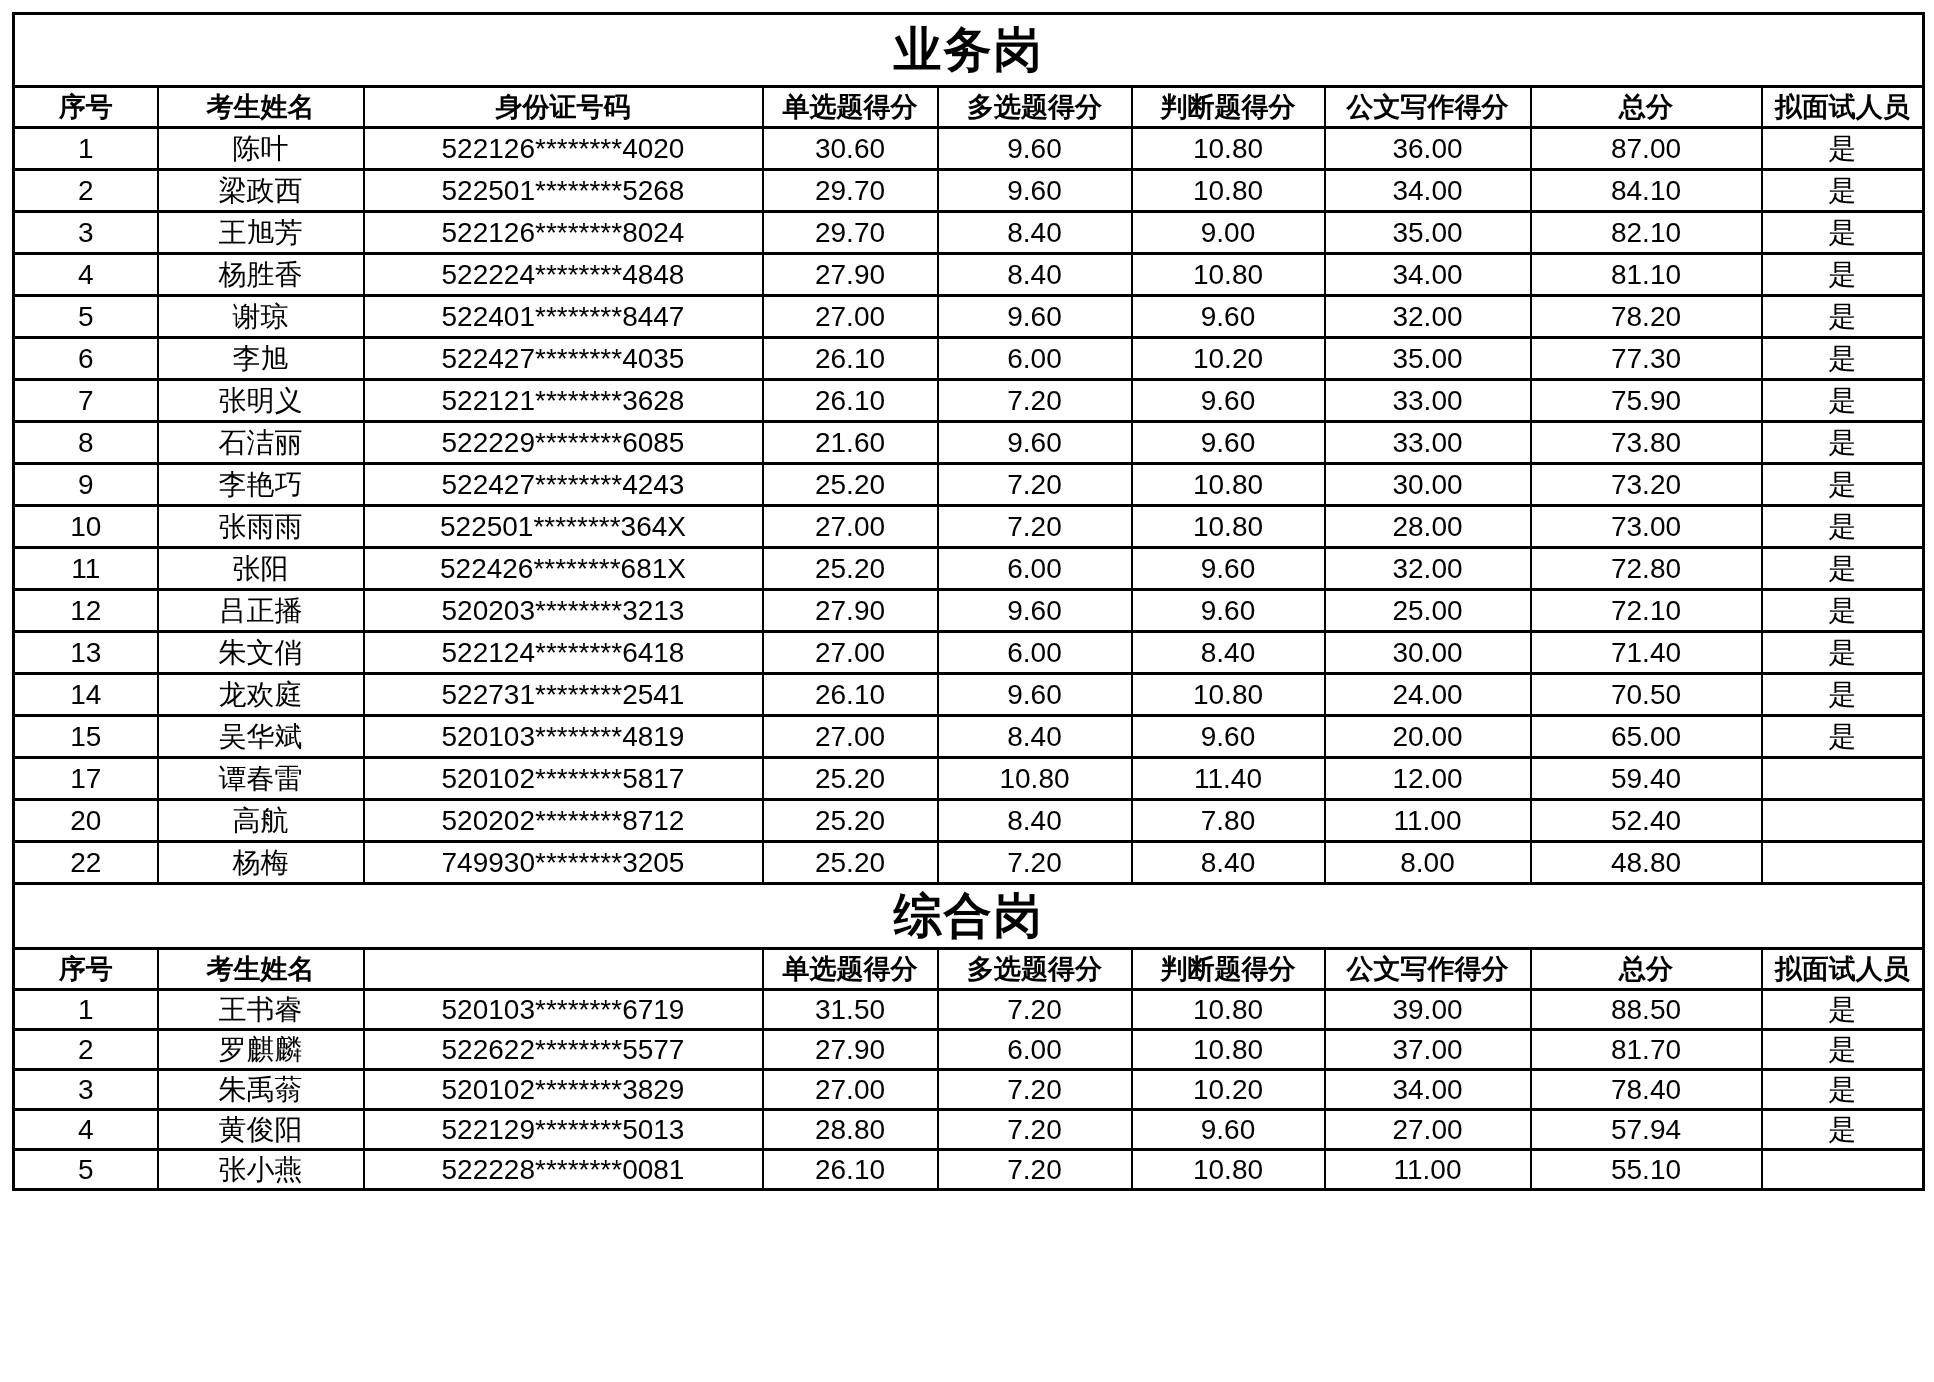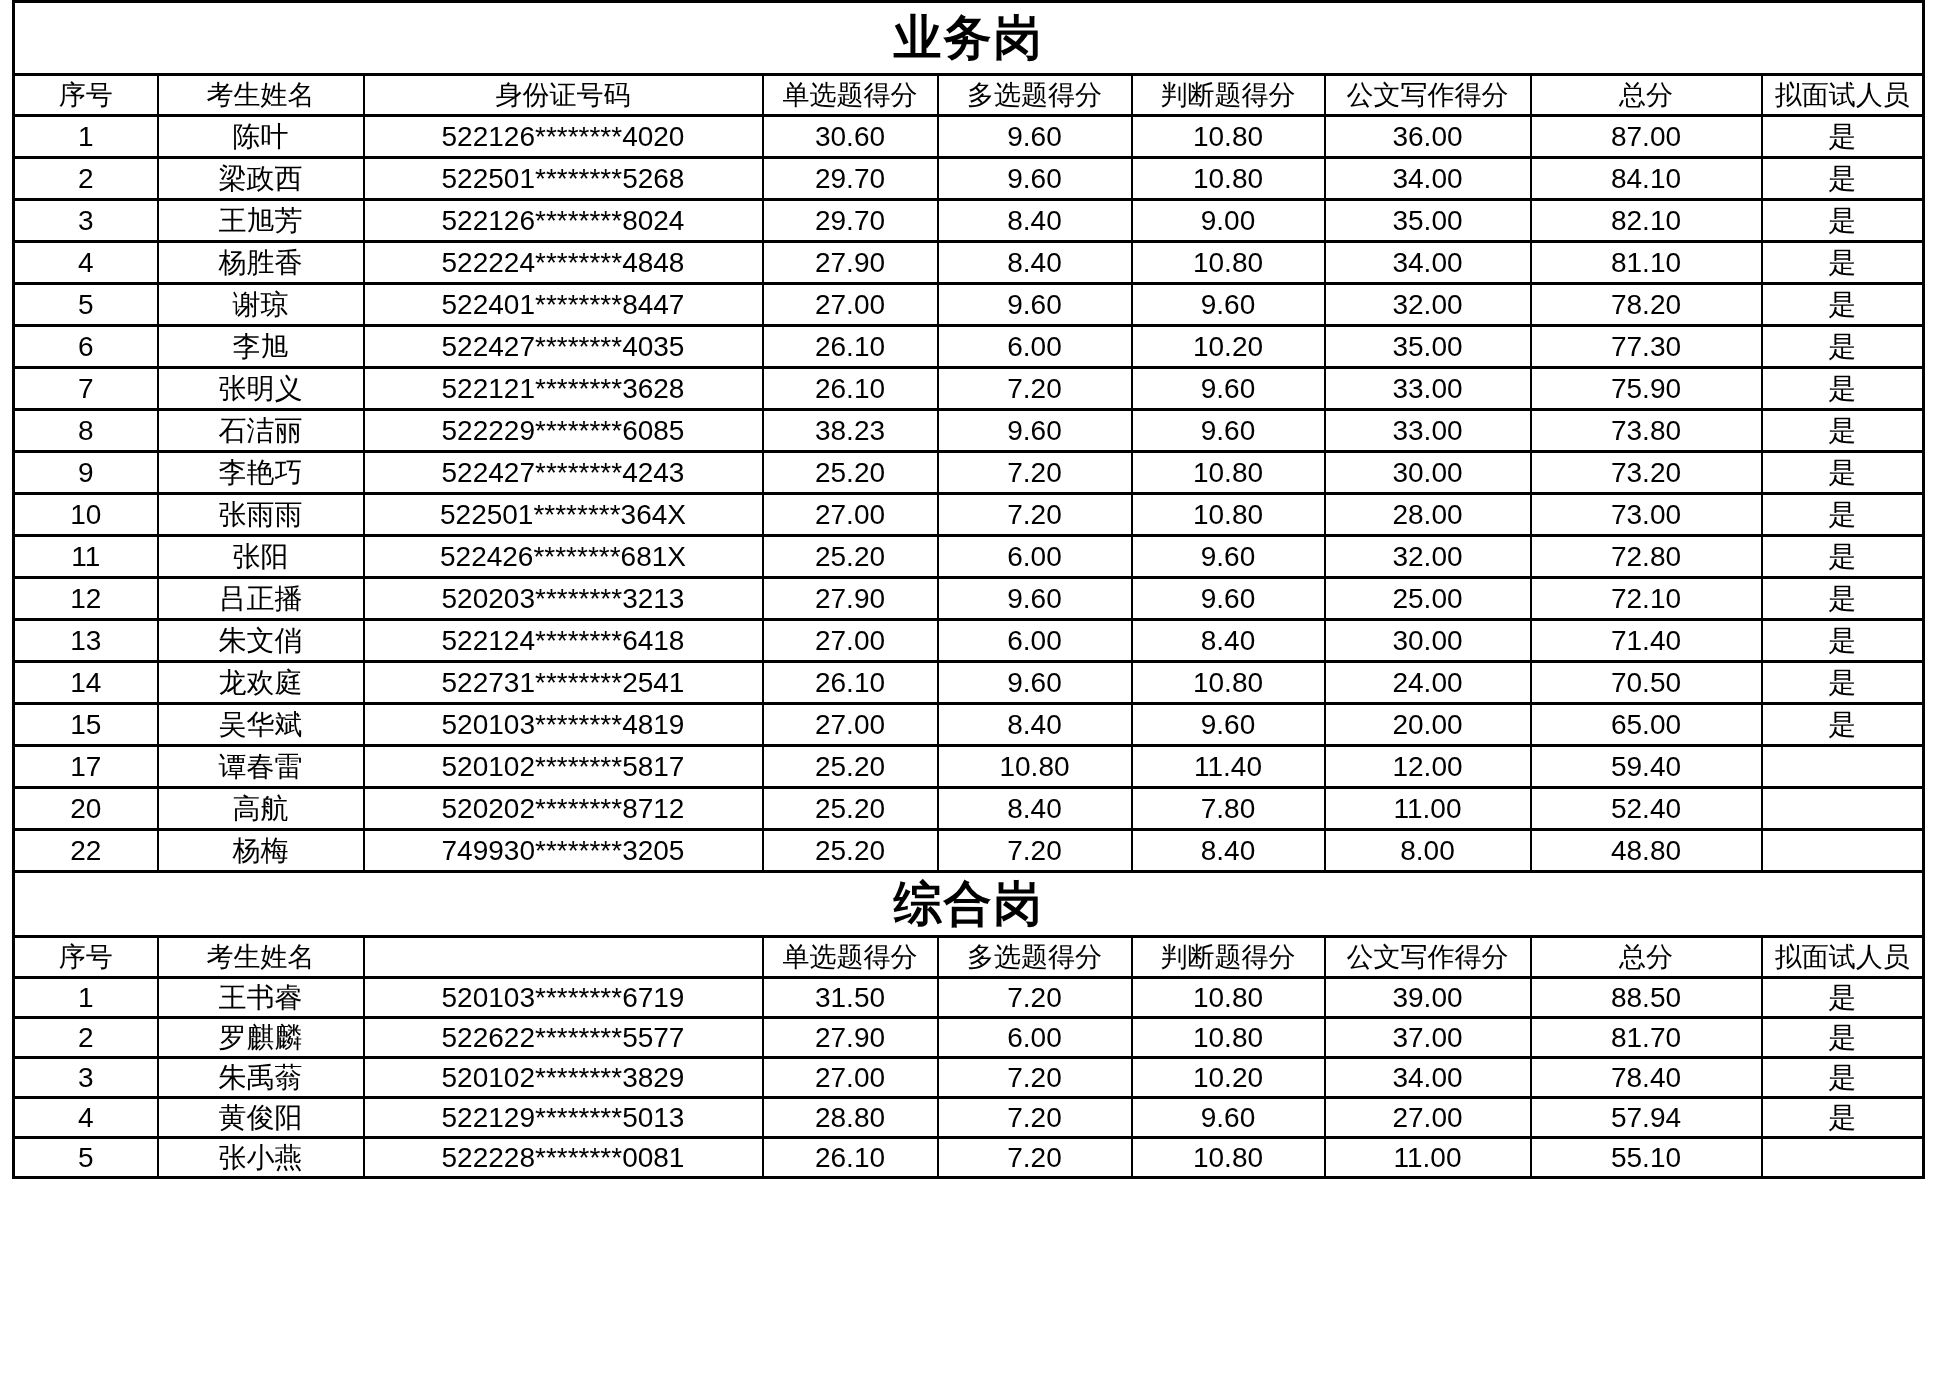--- a/index.html
+++ b/index.html
@@ -8,21 +8,21 @@
     background: #ffffff;
     font-family: "Liberation Sans", sans-serif;
     color: #000000;
   }
   body {
     width: 1934px;
     height: 1382px;
     overflow: hidden;
   }
   .sheet {
-    padding: 0 12px 0 12px;
+    padding: 12px 12px 0 12px;
   }
   table.score-table {
     border-collapse: collapse;
     table-layout: fixed;
     width: 1910px;
     border: 3px solid #000;
   }
   td, th {
     border-left: 2px solid #000;
     border-right: 2px solid #000;
@@ -37,21 +37,21 @@
   }
   .title-cell {
     font-size: 48px;
     font-weight: bold;
     letter-spacing: 2px;
   }
   .sec1 .title-cell { height: 70px; }
   .sec2 .title-cell { height: 62px; }
   .header-row th {
     font-size: 27px;
-    font-weight: normal;
+    font-weight: bold;
     height: 38px;
   }
   .sec1 td.data-cell { height: 39px; }
   .sec2 td.data-cell { height: 37px; }
   td.data-cell {
     font-size: 28px;
     font-weight: normal;
   }
 </style>
 </head>
@@ -160,21 +160,21 @@
           <td class="data-cell">7.20</td>
           <td class="data-cell">9.60</td>
           <td class="data-cell">33.00</td>
           <td class="data-cell">75.90</td>
           <td class="data-cell">是</td>
         </tr>
         <tr>
           <td class="data-cell">8</td>
           <td class="data-cell">石洁丽</td>
           <td class="data-cell">522229********6085</td>
-          <td class="data-cell">38.23</td>
+          <td class="data-cell">21.60</td>
           <td class="data-cell">9.60</td>
           <td class="data-cell">9.60</td>
           <td class="data-cell">33.00</td>
           <td class="data-cell">73.80</td>
           <td class="data-cell">是</td>
         </tr>
         <tr>
           <td class="data-cell">9</td>
           <td class="data-cell">李艳巧</td>
           <td class="data-cell">522427********4243</td>

